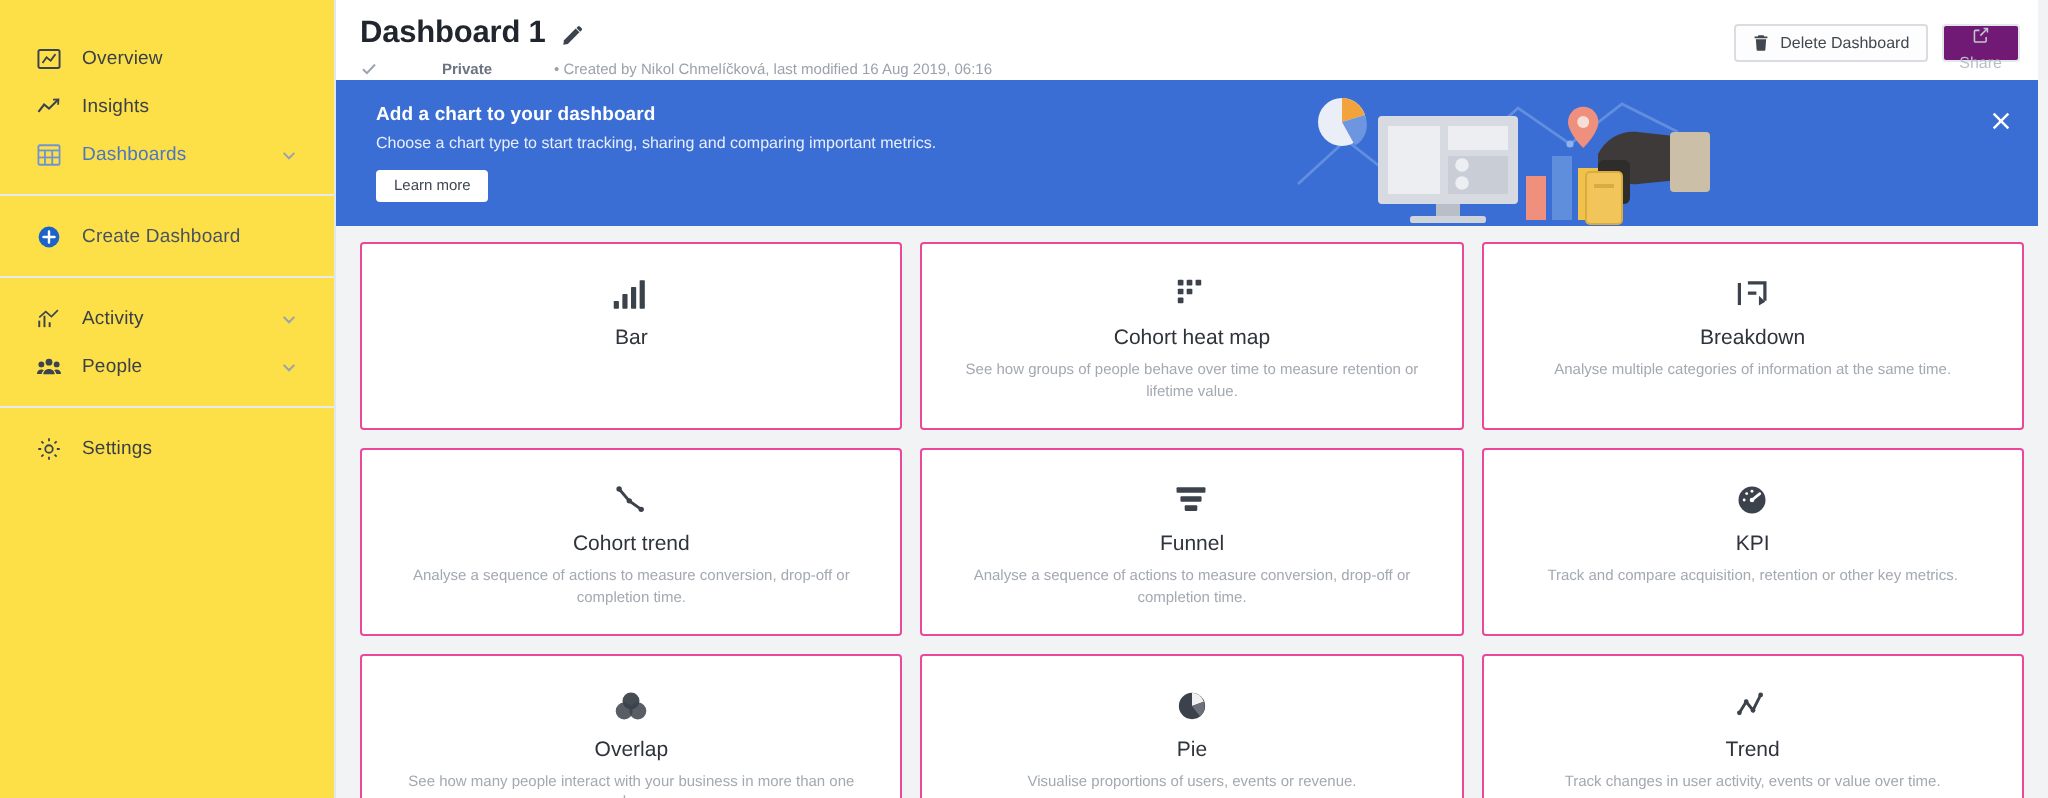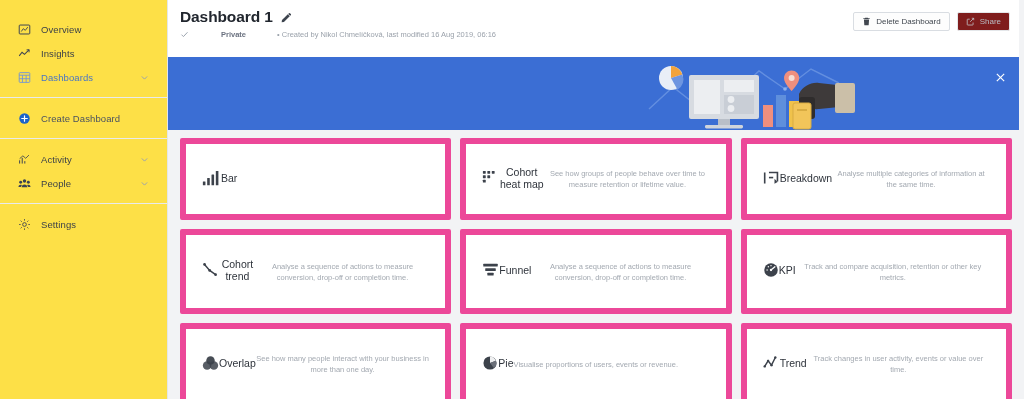--- a/index.html
+++ b/index.html
@@ -68,21 +68,21 @@
 
   
   .main {
     flex: 1 1 auto;
     height: 399px;
     background: #f2f3f5;
     position: relative;
     overflow: hidden;
   }
   .topbar {
-    height: 57px;
+    height: 40px;
     background: #ffffff;
     padding: 8px 14px 0 12px;
     position: relative;
   }
   .title-row { display: flex; align-items: center; }
   .page-title {
     font-size: 15.5px;
     font-weight: bold;
     color: #21262e;
     letter-spacing: -.1px;
@@ -132,21 +132,21 @@
     padding: 0 8px;
     border: 1px solid #d9dde2;
     border-radius: 2px;
     background: #fdfdfd;
     font-size: 8px;
     color: #41474f;
     white-space: nowrap;
     cursor: pointer;
   }
   .tb-btn .tbi { width: 9px; height: 9px; display: inline-flex; align-items: center; justify-content: center; }
-  .tb-btn.disabled { color: #b9bfc6; border-color: #e4e7ea; background: #7f1d1d; }
+  .tb-btn.disabled { color: #b9bfc6; border-color: #e4e7ea; background: #701a75; flex-direction: column; }
   .tb-btn.disabled .tbi { color: #c3c8ce; }
 
   
   .banner {
     position: relative;
     margin: 0 0 0 0;
     height: 73px;
     background: #3b6ed4;
     overflow: hidden;
     display: flex;
@@ -197,27 +197,27 @@
     padding: 8px 12px 0 12px;
   }
   .grid-row {
     display: flex;
     gap: 9px;
     margin-bottom: 9px;
   }
   .card {
     flex: 1 1 0;
     background: #ffffff;
-    border: 6px solid #ec4899;
+    border: 1px solid #ec4899;
     border-radius: 2px;
     min-height: 82px;
     padding: 14px 16px 12px 16px;
     text-align: center;
     display: flex;
-    flex-direction: row;
+    flex-direction: column;
     align-items: center;
     justify-content: flex-start;
     cursor: pointer;
   }
   .card-row2 { min-height: 85px; align-items: center; }
   .card-icon {
     height: 22px;
     display: flex; align-items: center; justify-content: center;
     color: #3c424b;
     margin-bottom: 5px;
@@ -424,20 +424,25 @@
         <path d="M145 21c0-4.2 3.4-7.6 7.6-7.6s7.6 3.4 7.6 7.6c0 5.6-7.6 13-7.6 13s-7.6-7.4-7.6-13z" fill="#ef8f7e"></path>
         <circle cx="152.6" cy="21" r="3" fill="#f6ded6"></circle>
 
         <path d="M160 37c4-8 12-12 20-11l18 2 2 22-20 2c-8 1-16-4-20-9z" fill="#3e3a3a"></path>
         <rect x="196" y="26" width="20" height="30" rx="2" fill="#cbbfa8"></rect>
         <rect x="160" y="40" width="16" height="22" rx="3" fill="#2f2c2c"></rect>
         <rect x="154" y="46" width="18" height="26" rx="2" fill="#f2c55a" stroke="#d9ac42" stroke-width="1"></rect>
         <rect x="158" y="52" width="10" height="2" fill="#d9ac42"></rect>
       </svg>
 
+      <div class="banner-inner">
+        <div class="banner-title">Add a chart to your dashboard</div>
+        <div class="banner-sub">Choose a chart type to start tracking, sharing and comparing important metrics.</div>
+        <button class="banner-btn">Learn more</button>
+      </div>
 
       <span class="banner-close">
         <svg viewBox="0 0 12 12" width="11" height="11" fill="none" stroke="currentColor" stroke-width="1.3">
           <line x1="2" y1="2" x2="10" y2="10"></line>
           <line x1="10" y1="2" x2="2" y2="10"></line>
         </svg>
       </span>
     </div>
 
     <div class="grid-wrap">

